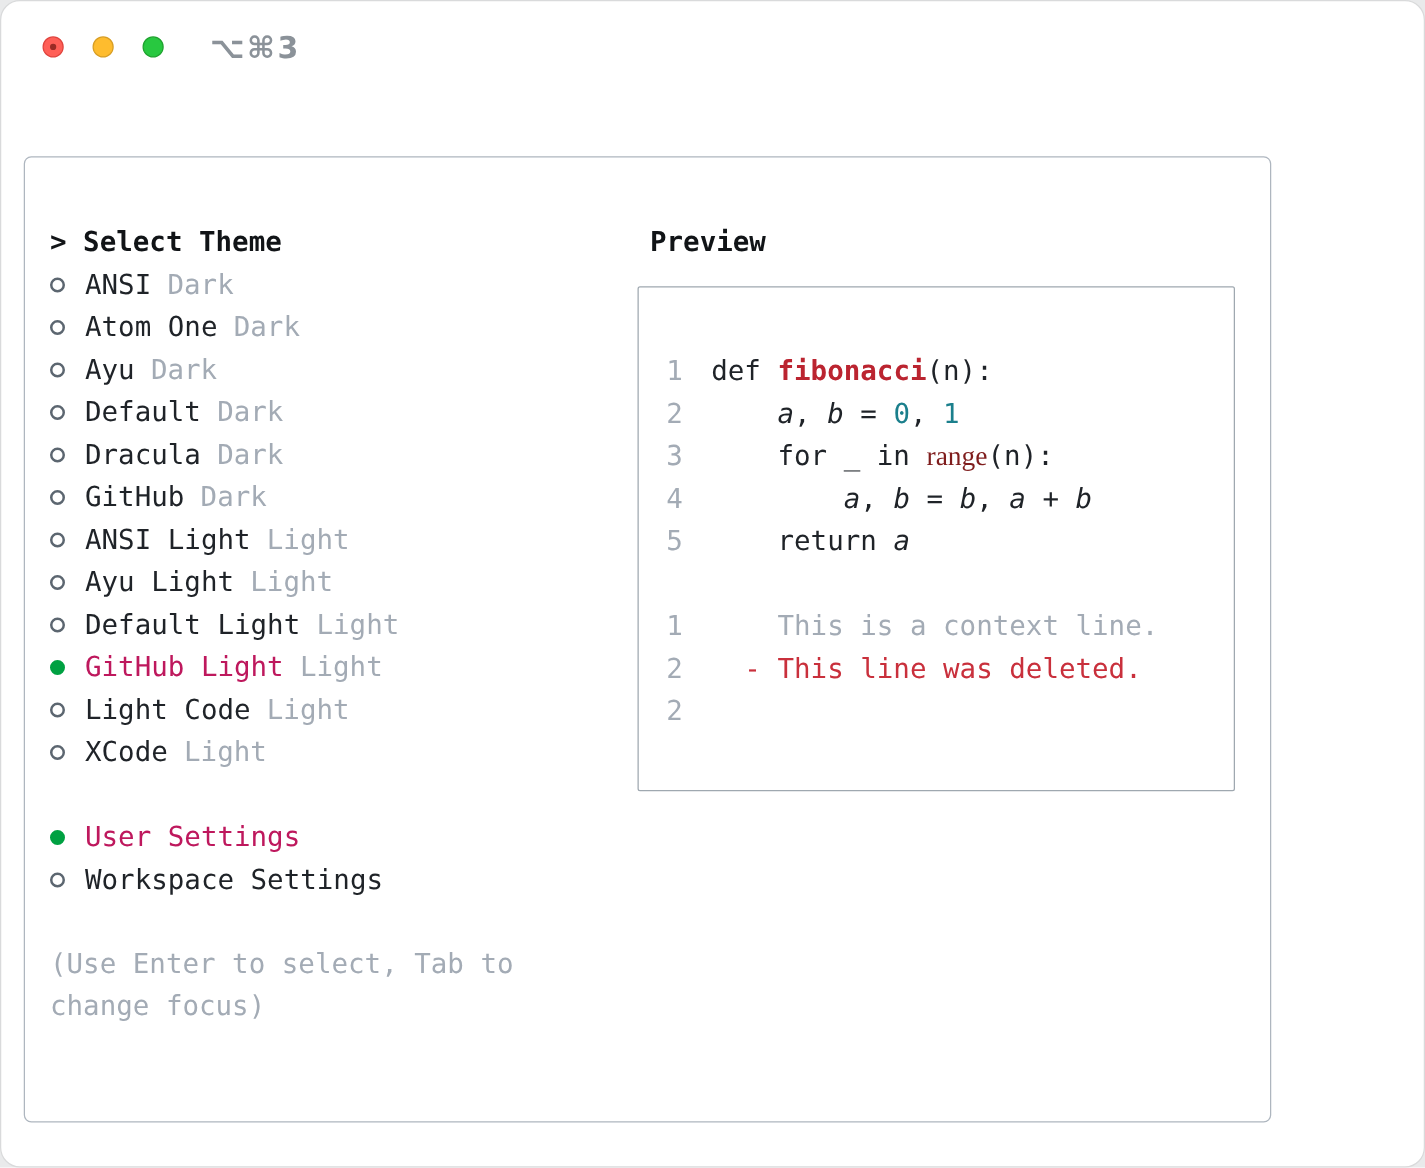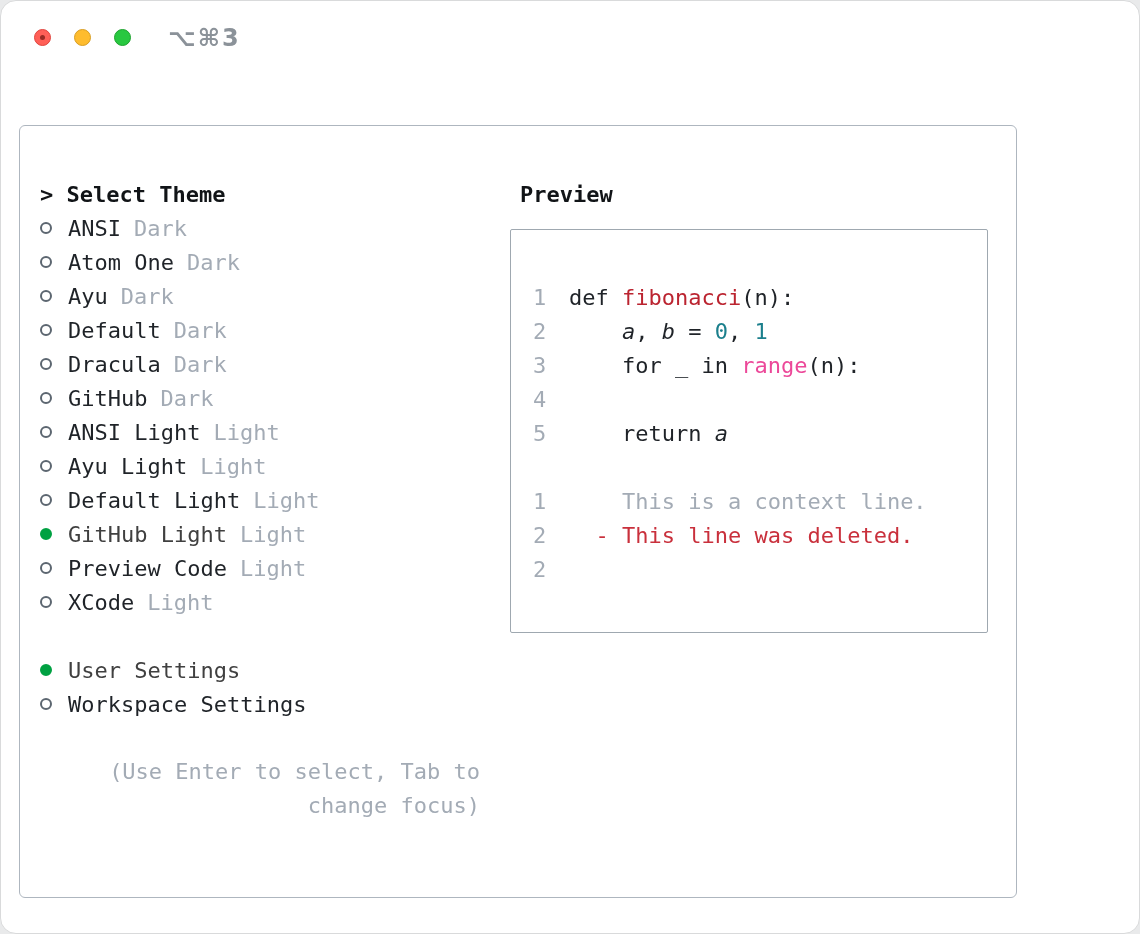--- a/index.html
+++ b/index.html
@@ -32,43 +32,43 @@
   }
   
   .left-col { position:absolute; left:20px; top:51px; width:450px; }
   .row { display:flex; align-items:center; height:34px; font-size:22px; color:#1f2328; }
   .row.blank { height:34px; }
   .hdr { font-weight:700; white-space:pre; color:#111417; }
   .icon-slot { width:28px; display:flex; align-items:center; }
   .radio { width:12px; height:12px; border:2px solid #5c6670; border-radius:50%; background:transparent; }
   .selected .radio { background:#00a142; border-color:#00a142; }
   .tname { white-space:pre; }
-  .selected .tname { color:#404040; }
+  .selected .tname { color:#be185d; }
   .tvariant { color:#a3abb5; margin-left:13px; white-space:pre; }
   .apply-title { padding-left:28px; font-weight:700; color:#111417; }
   .help {
-    margin-top:0; width:440px; font-size:22px; line-height:34px; color:#a3abb5;text-align:right;
+    margin-top:0; width:440px; font-size:22px; line-height:34px; color:#a3abb5;
   }
   
   .preview-title {
     position:absolute; left:482px; top:51px; height:34px; display:flex; align-items:center;
     padding-left:18px; font-size:22px; font-weight:700; color:#111417;text-align:right;
   }
   .preview-box {
     position:absolute; left:490px; top:103px; width:478px; height:404px;
     border:1.5px solid #9fa8b0; border-radius:2px; background:#ffffff;
     padding:50px 0 0 22px; overflow:hidden;
   }
   .crow { display:flex; align-items:center; height:34px; font-size:22px; }
   .lnum { width:36px; color:#a3abb5; white-space:pre; flex:0 0 36px; }
   .ctext { white-space:pre; color:#1f2328; }
   .tk-plain { color:#1f2328; }
-  .tk-fn { color:#bb2430; }
+  .tk-fn { color:#bb2430;font-weight:bold; }
   .tk-num { color:#1b7f8c; }
-  .tk-builtin { color:#ec4899; }
+  .tk-builtin { color:#7f1d1d;font-family:Liberation Serif, serif; }
   .tk-var { font-style:italic; color:#1f2328; }
   .dtext { white-space:pre; }
   .context { color:#a3abb5; }
   .deleted { color:#c9303c;text-align:right; }
   .added { color:#00a142; }
 </style>
 </head>
 <body>
 
 <div class="window">
@@ -157,21 +157,21 @@
         <span class="icon-slot">
             <span class="radio"></span>
           </span>
         <span class="tname">GitHub Light</span>
         <span class="tvariant">Light</span>
       </div>
       <div class="row">
         <span class="icon-slot">
             <span class="radio"></span>
           </span>
-        <span class="tname">Preview Code</span>
+        <span class="tname">Light Code</span>
         <span class="tvariant">Light</span>
       </div>
       <div class="row">
         <span class="icon-slot">
             <span class="radio"></span>
           </span>
         <span class="tname">XCode</span>
         <span class="tvariant">Light</span>
       </div>
 
@@ -210,20 +210,21 @@
         <span class="ctext"><span class="tk-plain">    </span><span class="tk-var">a</span><span class="tk-plain">, </span><span class="tk-var">b</span><span class="tk-plain"> = </span><span class="tk-num">0</span><span class="tk-plain">, </span><span class="tk-num">1</span></span>
       </div>
 
       <div class="crow">
         <span class="lnum">3</span>
         <span class="ctext"><span class="tk-plain">    for _ in </span><span class="tk-builtin">range</span><span class="tk-plain">(n):</span></span>
       </div>
 
       <div class="crow">
         <span class="lnum">4</span>
+        <span class="ctext"><span class="tk-plain">        </span><span class="tk-var">a</span><span class="tk-plain">, </span><span class="tk-var">b</span><span class="tk-plain"> = </span><span class="tk-var">b</span><span class="tk-plain">, </span><span class="tk-var">a</span><span class="tk-plain"> + </span><span class="tk-var">b</span></span>
       </div>
 
       <div class="crow">
         <span class="lnum">5</span>
         <span class="ctext"><span class="tk-plain">    return </span><span class="tk-var">a</span></span>
       </div>
 
       <div class="crow"></div>
 
       <div class="crow">

